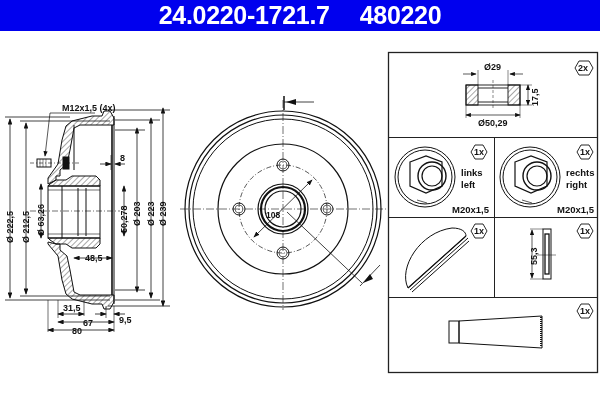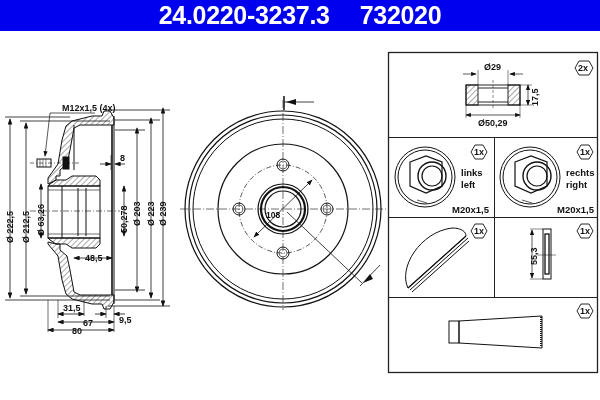--- a/index.html
+++ b/index.html
@@ -7,21 +7,21 @@
   .header { position: absolute; left: 0; top: 0; width: 600px; height: 31px; background: #0000ee; color: #fff; text-align: center; }
   .header span { font-family: "Liberation Sans", sans-serif; font-weight: bold; font-size: 25px; line-height: 31px; letter-spacing: -0.3px; }
   .header .gap { display: inline-block; width: 30px; }
   svg text { font-family: "Liberation Sans", sans-serif; font-weight: bold; fill: #111; }
   .drawing { position: absolute; left: 0; top: 0; }
 </style>
 </head>
 <body>
 
 <div class="header">
-  <span>24.0220-3237.3</span><span class="gap"></span><span>732020</span>
+  <span>24.0220-1721.7</span><span class="gap"></span><span>480220</span>
 </div>
 
 <svg class="drawing" width="600" height="400" viewBox="0 0 600 400">
   <defs>
     <pattern id="hatch" width="4" height="4" patternUnits="userSpaceOnUse" patternTransform="rotate(45)">
       <line x1="0" y1="0" x2="0" y2="4" stroke="#222" stroke-width="0.8"></line>
     </pattern>
     <marker id="arr" markerWidth="8" markerHeight="6" refX="7" refY="3" orient="auto">
       <path d="M0,0 L8,3 L0,6 z" fill="#111"></path>
     </marker>

